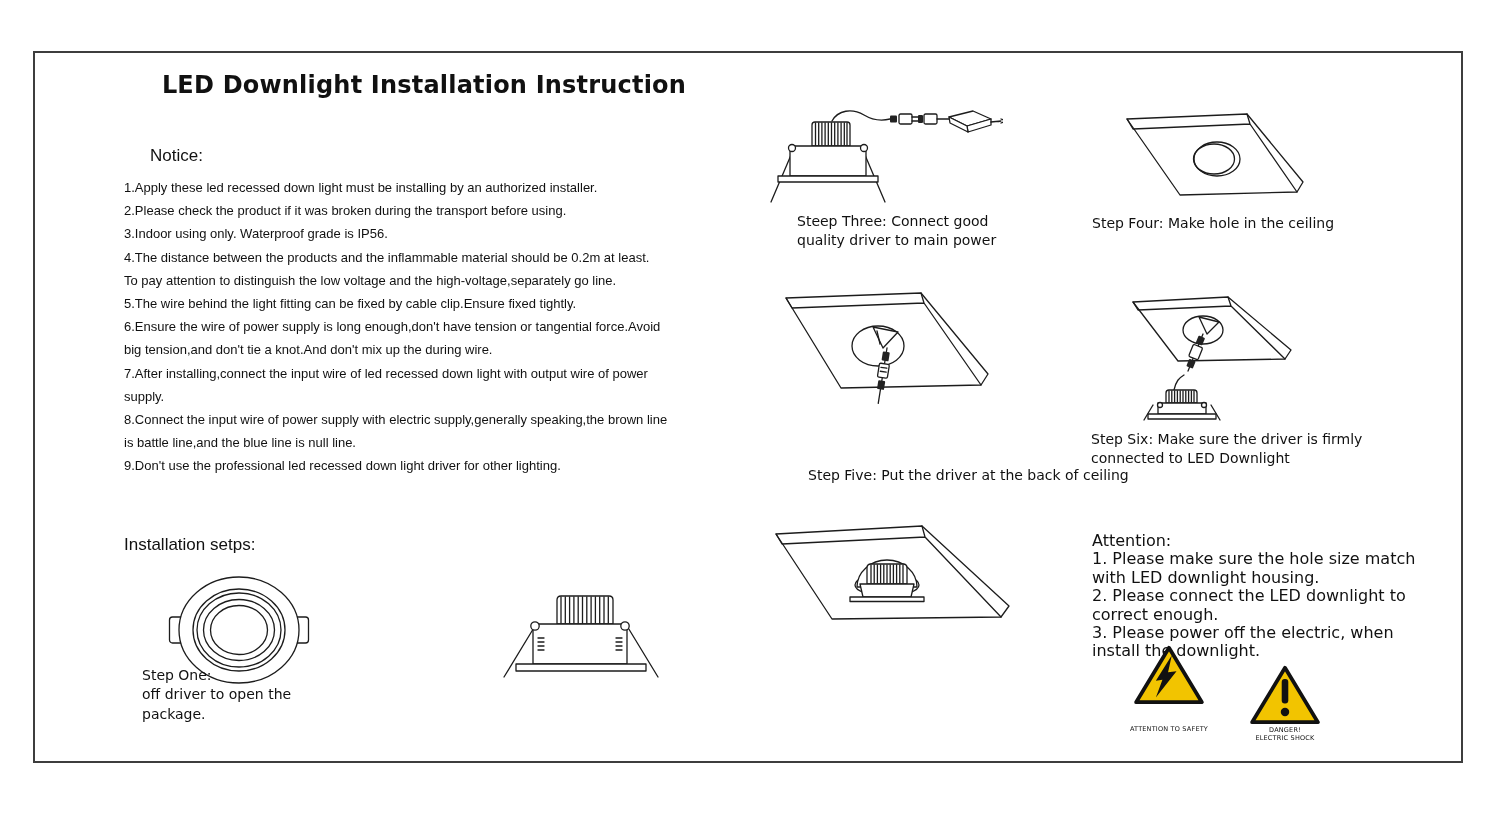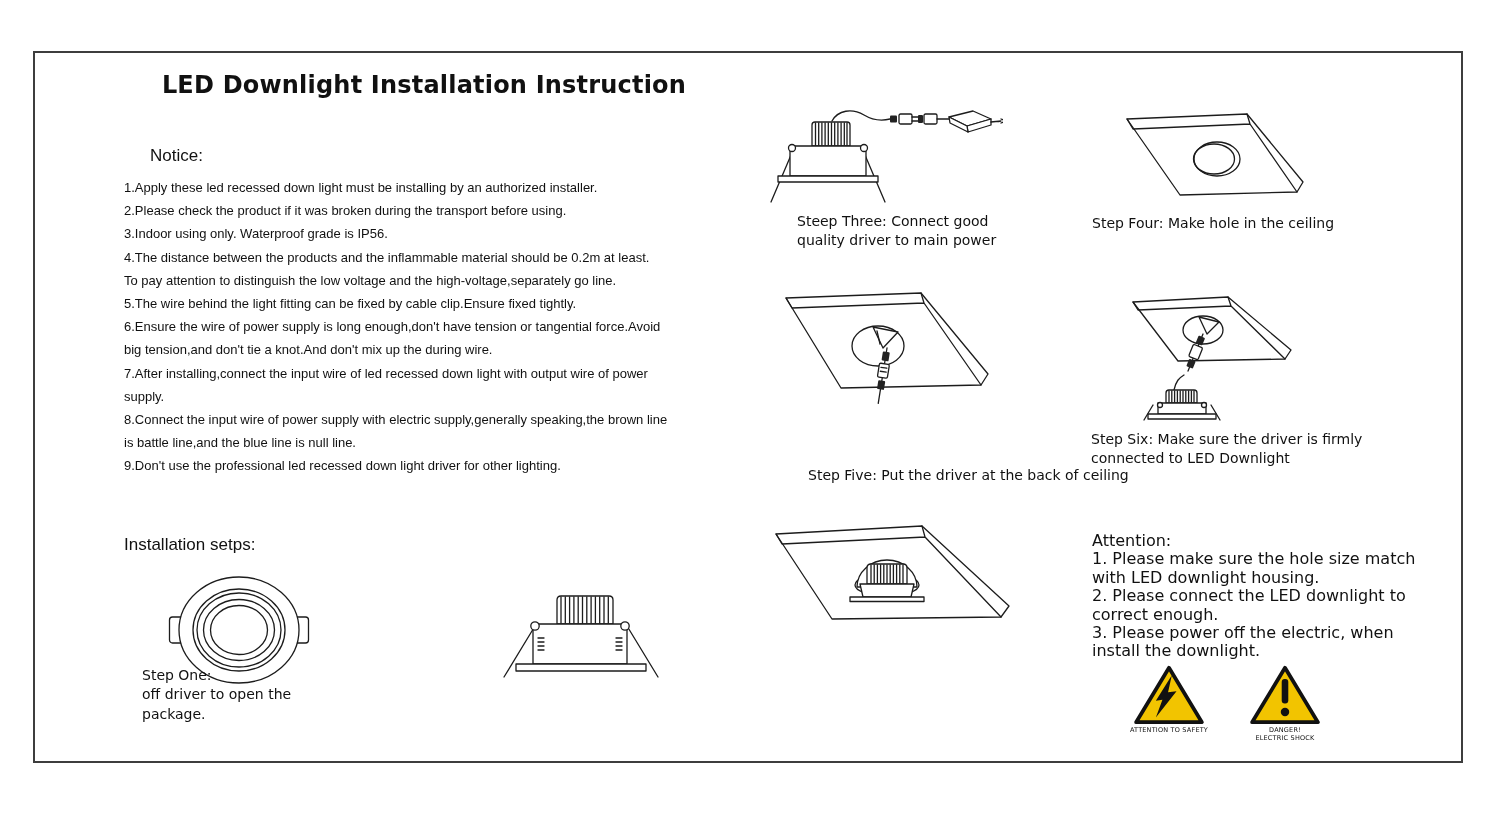--- a/index.html
+++ b/index.html
@@ -176,21 +176,21 @@
   <div class="attn">
     <div>Attention:</div>
     <div>1. Please make sure the hole size match</div>
     <div>with LED downlight housing.</div>
     <div>2. Please connect the LED downlight to</div>
     <div>correct enough.</div>
     <div>3. Please power off the electric, when</div>
     <div>install the downlight.</div>
   </div>
 
-  <div class="sign" style="left:1126px;top:664px;">
+  <div class="sign" style="left:1126px;top:644px;gap:19px;">
     <svg width="72" height="62" viewBox="0 0 76 66">
       <polygon points="38,4 73,62 3,62" fill="#f2c400" stroke="#111" stroke-width="4" stroke-linejoin="round"></polygon>
       <path d="M41,12 L24,39 L31,38 L24,57 L46,29 L37,30 Z" fill="#111"></path>
     </svg>
     <div class="sign-label">ATTENTION TO SAFETY</div>
   </div>
 
   <div class="sign" style="left:1242px;top:664px;">
     <svg width="72" height="62" viewBox="0 0 76 66">
       <polygon points="38,4 73,62 3,62" fill="#f2c400" stroke="#111" stroke-width="4" stroke-linejoin="round"></polygon>

